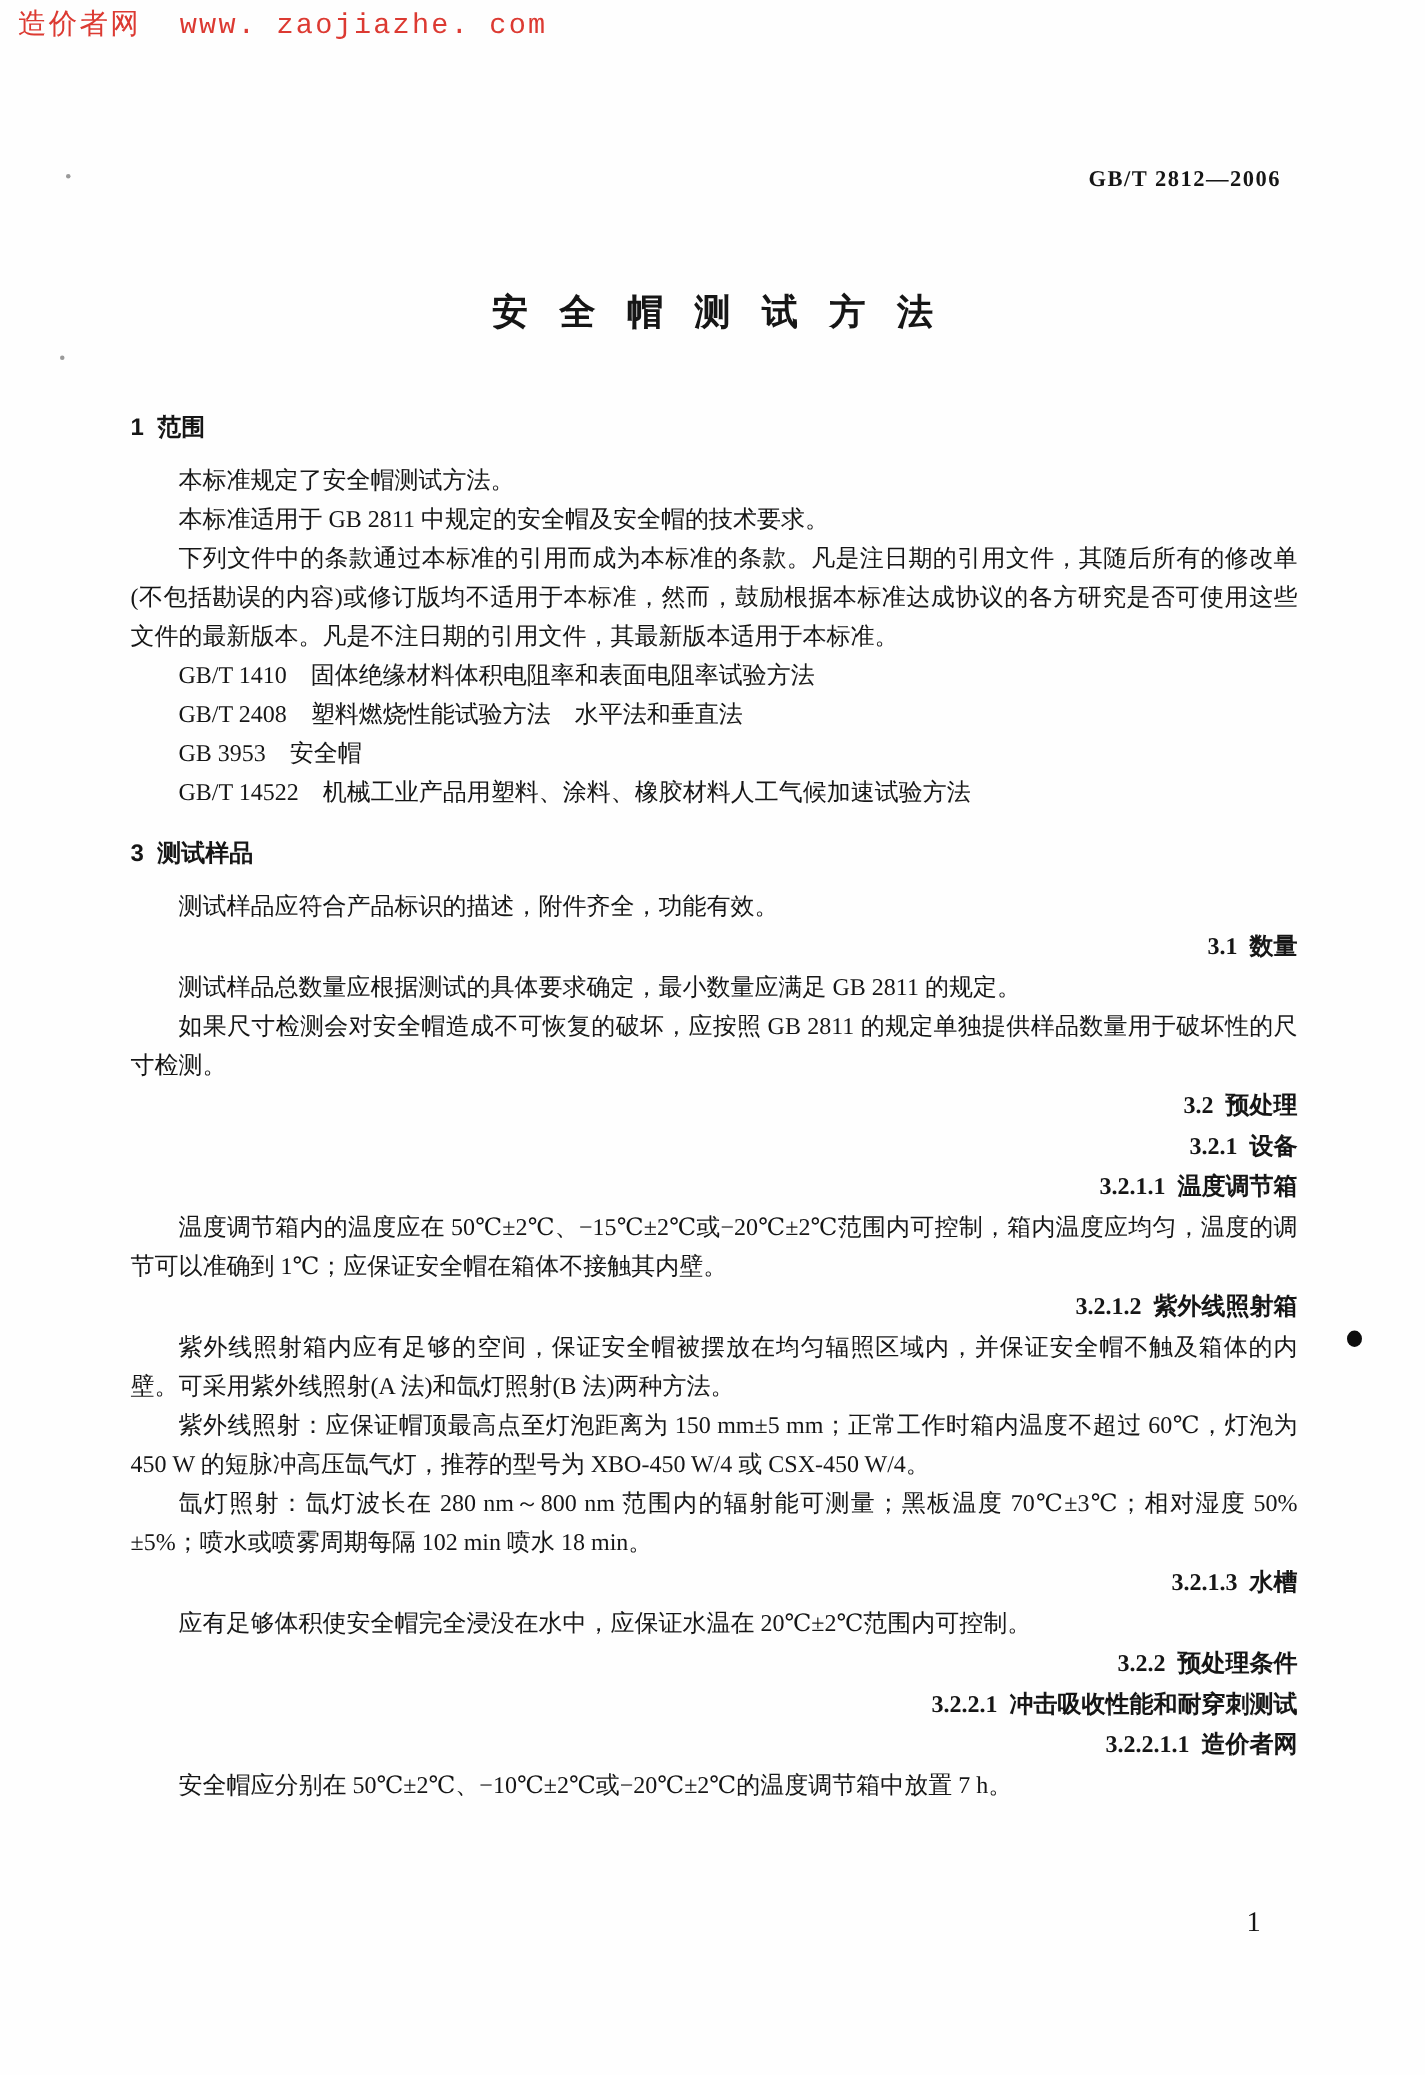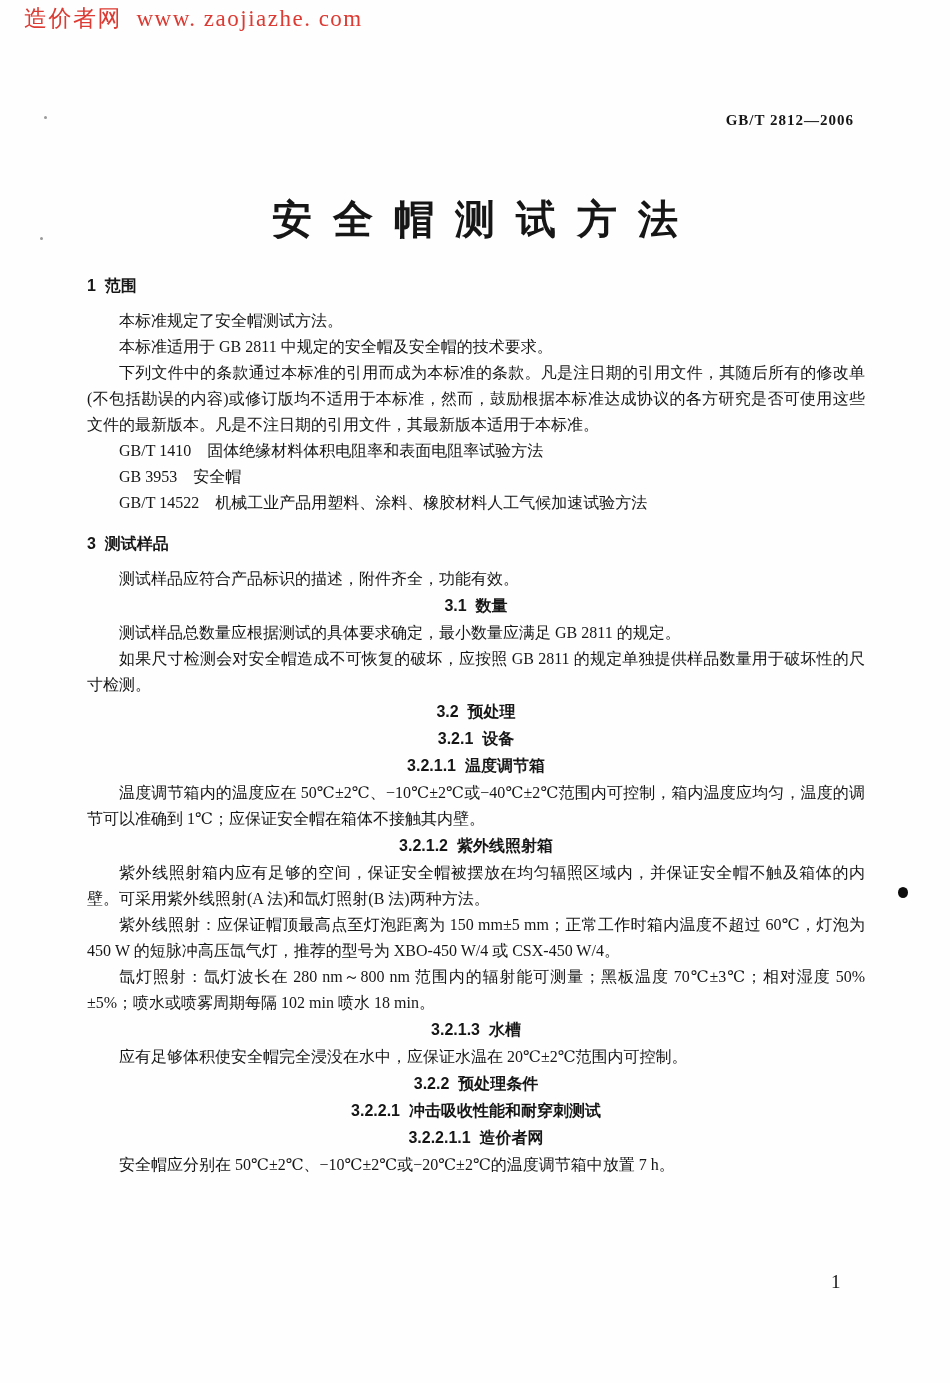--- a/index.html
+++ b/index.html
@@ -12,46 +12,46 @@
     width: 950px;
     height: 1383px;
     background: #fefefe;
     overflow: hidden;
     font-family: "Liberation Serif", "DejaVu Serif", serif;
     color: #161616;
   }
   .watermark {
     position: absolute;
     top: 3px;
-    left: 24px;
-    font-size: 23px;
+    left: 12px;
+    font-size: 19px;
     letter-spacing: 1.5px;
     white-space: pre;
-    font-family: Liberation Serif, serif;
+    font-family: Liberation Mono, monospace;
   }
   .std-number {
     position: absolute;
     top: 112px;
     left: 0;
     right: 96px;
     text-align: right;
     font-size: 15px;
     font-weight: bold;
     letter-spacing: 1px;
     font-family: "Liberation Serif", "DejaVu Serif", serif;
   }
   .doc-title {
     position: absolute;
     top: 192px;
     left: 0;
     width: 100%;
     text-align: center;
     font-family: "Liberation Sans", "DejaVu Sans", sans-serif;
     font-weight: bold;
-    font-size: 40px;
+    font-size: 24px;
     letter-spacing: 21px;
     text-indent: 21px;
     white-space: nowrap;
   }
   .content {
     position: absolute;
     top: 273px;
     left: 87px;
     width: 778px;
     font-size: 16px;
@@ -60,24 +60,24 @@
   }
   .block { white-space: pre-wrap; }
   .h1 {
     font-family: "Liberation Sans", "DejaVu Sans", sans-serif;
     font-weight: bold;
     margin: 15px 0 9px 0;
     text-align: left;
   }
   .h1:first-child { margin-top: 0; }
   .h2 {
-    font-family: Liberation Sans, sans-serif;
+    font-family: Liberation Serif, serif;
     font-weight: bold;
     margin: 1px 0;
-    text-align: center;
+    text-align: right;
   }
   .p { text-indent: 2em; }
   .ref { padding-left: 2em; }
   .page-number {
     position: absolute;
     top: 1271px;
     left: 831px;
     font-size: 19px;
   }
   .scan-dot {
@@ -107,31 +107,32 @@
   <div class="std-number">GB/T 2812—2006</div>
 
   <div class="doc-title">安全帽测试方法</div>
 
   <div class="content">
       <div class="block h1">1  范围</div>
       <div class="block p">本标准规定了安全帽测试方法。</div>
       <div class="block p">本标准适用于 GB 2811 中规定的安全帽及安全帽的技术要求。</div>
       <div class="block p">下列文件中的条款通过本标准的引用而成为本标准的条款。凡是注日期的引用文件，其随后所有的修改单(不包括勘误的内容)或修订版均不适用于本标准，然而，鼓励根据本标准达成协议的各方研究是否可使用这些文件的最新版本。凡是不注日期的引用文件，其最新版本适用于本标准。</div>
       <div class="block ref">GB/T 1410　固体绝缘材料体积电阻率和表面电阻率试验方法</div>
+      <div class="block ref">GB/T 2408　塑料燃烧性能试验方法　水平法和垂直法</div>
       <div class="block ref">GB 3953　安全帽</div>
       <div class="block ref">GB/T 14522　机械工业产品用塑料、涂料、橡胶材料人工气候加速试验方法</div>
       <div class="block h1">3  测试样品</div>
       <div class="block p">测试样品应符合产品标识的描述，附件齐全，功能有效。</div>
       <div class="block h2">3.1  数量</div>
       <div class="block p">测试样品总数量应根据测试的具体要求确定，最小数量应满足 GB 2811 的规定。</div>
       <div class="block p">如果尺寸检测会对安全帽造成不可恢复的破坏，应按照 GB 2811 的规定单独提供样品数量用于破坏性的尺寸检测。</div>
       <div class="block h2">3.2  预处理</div>
       <div class="block h2">3.2.1  设备</div>
       <div class="block h2">3.2.1.1  温度调节箱</div>
-      <div class="block p">温度调节箱内的温度应在 50℃±2℃、−10℃±2℃或−40℃±2℃范围内可控制，箱内温度应均匀，温度的调节可以准确到 1℃；应保证安全帽在箱体不接触其内壁。</div>
+      <div class="block p">温度调节箱内的温度应在 50℃±2℃、−15℃±2℃或−20℃±2℃范围内可控制，箱内温度应均匀，温度的调节可以准确到 1℃；应保证安全帽在箱体不接触其内壁。</div>
       <div class="block h2">3.2.1.2  紫外线照射箱</div>
       <div class="block p">紫外线照射箱内应有足够的空间，保证安全帽被摆放在均匀辐照区域内，并保证安全帽不触及箱体的内壁。可采用紫外线照射(A 法)和氙灯照射(B 法)两种方法。</div>
       <div class="block p">紫外线照射：应保证帽顶最高点至灯泡距离为 150 mm±5 mm；正常工作时箱内温度不超过 60℃，灯泡为 450 W 的短脉冲高压氙气灯，推荐的型号为 XBO-450 W/4 或 CSX-450 W/4。</div>
       <div class="block p">氙灯照射：氙灯波长在 280 nm～800 nm 范围内的辐射能可测量；黑板温度 70℃±3℃；相对湿度 50%±5%；喷水或喷雾周期每隔 102 min 喷水 18 min。</div>
       <div class="block h2">3.2.1.3  水槽</div>
       <div class="block p">应有足够体积使安全帽完全浸没在水中，应保证水温在 20℃±2℃范围内可控制。</div>
       <div class="block h2">3.2.2  预处理条件</div>
       <div class="block h2">3.2.2.1  冲击吸收性能和耐穿刺测试</div>
       <div class="block h2">3.2.2.1.1  造价者网</div>
       <div class="block p">安全帽应分别在 50℃±2℃、−10℃±2℃或−20℃±2℃的温度调节箱中放置 7 h。</div>

